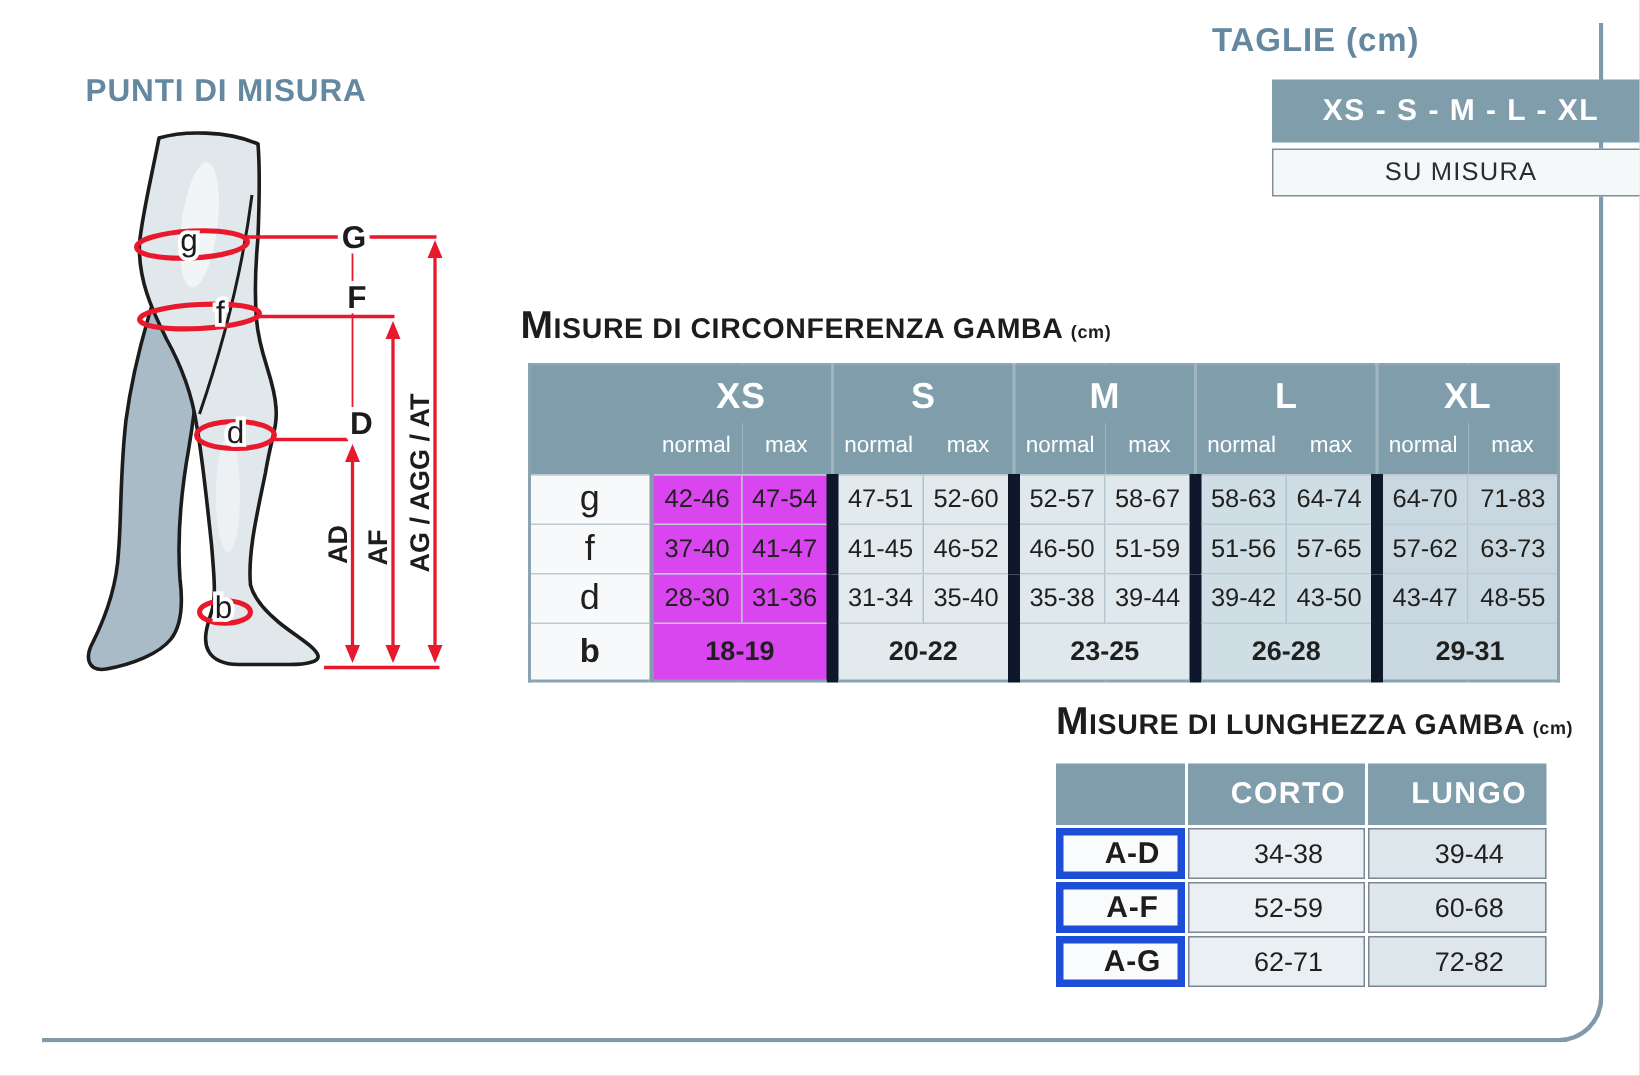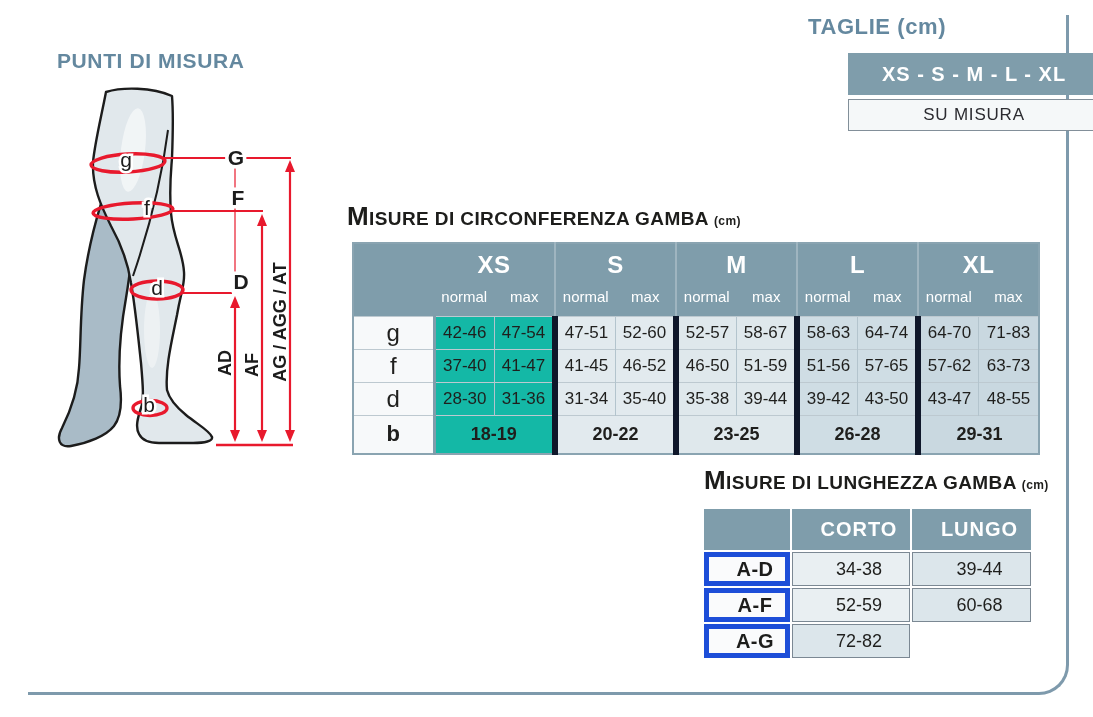--- a/index.html
+++ b/index.html
@@ -46,27 +46,27 @@
     border-collapse:collapse;table-layout:fixed;width:686px;
     border:2px solid #8aa4b1;
   }
   #circ-table th,#circ-table td{padding:0;text-align:center;vertical-align:middle;}
   #circ-table thead th{background:#7f9dab;color:#fff;border:0;margin-left:12px;}
   #circ-table .hsize{font-size:24px;font-weight:bold;height:34px;letter-spacing:.5px;padding-top:4px;}
   #circ-table .hsub{font-size:15px;font-weight:normal;height:28px;padding-bottom:6px;}
   #circ-table thead .gs{border-left:2px solid #9fb5c0;}
   #circ-table tbody td{border-top:1.5px solid #bdc9d0;color:#1f1f1d;font-size:17px;}
   #circ-table tbody td.c{border-left:1px solid #b3c4cd;}
-  #circ-table tbody td.gs{border-left:6px solid #0f172a;}
+  #circ-table tbody td.gs{border-left:8px solid #0f172a;}
   #circ-table tbody tr{height:33px;}
   #circ-table tr.rowb{height:38px;}
   #circ-table td.rl{background:#f7f9fa;border-right:3px solid #7f9dab;font-size:24px;}
   #circ-table tr.rowb td{font-weight:bold;font-size:18px;}
   #circ-table tr.rowb td.rl{font-size:22px;}
-  .bg-xs{background:#14b8a6}.bg-s{background:#e2eaee}.bg-m{background:#dfe8ec}
+  .bg-xs{background:#d946ef}.bg-s{background:#e2eaee}.bg-m{background:#dfe8ec}
   .bg-l{background:#cfdde4}.bg-xl{background:#c9d8e0}
   
   #lung-table{
     position:absolute;left:704px;top:509px;
     display:grid;grid-template-columns:86px 118px 119px;grid-template-rows:41px 34px 34px 34px;gap:2px;
   }
   #lung-table > div{display:flex;align-items:center;justify-content:center;padding-left:16px;}
   .lh{background:#7f9dab;color:#fff;font-weight:bold;font-size:20px;letter-spacing:1px;}
   .ll{background:#fafbfc;border:5px solid #1d4ed8;font-weight:bold;font-size:20px;color:#1d1d1b;letter-spacing:.5px;}
   .lv{border:1px solid #7b8893;font-size:18px;color:#1f1f1d;}
@@ -258,14 +258,15 @@
 
   <div class="ll">A-D</div>
   <div class="lv corto">34-38</div>
   <div class="lv lungo">39-44</div>
 
   <div class="ll">A-F</div>
   <div class="lv corto">52-59</div>
   <div class="lv lungo">60-68</div>
 
   <div class="ll">A-G</div>
+  <div class="lv corto">62-71</div>
   <div class="lv lungo">72-82</div>
 </div>
 
 </body></html>

